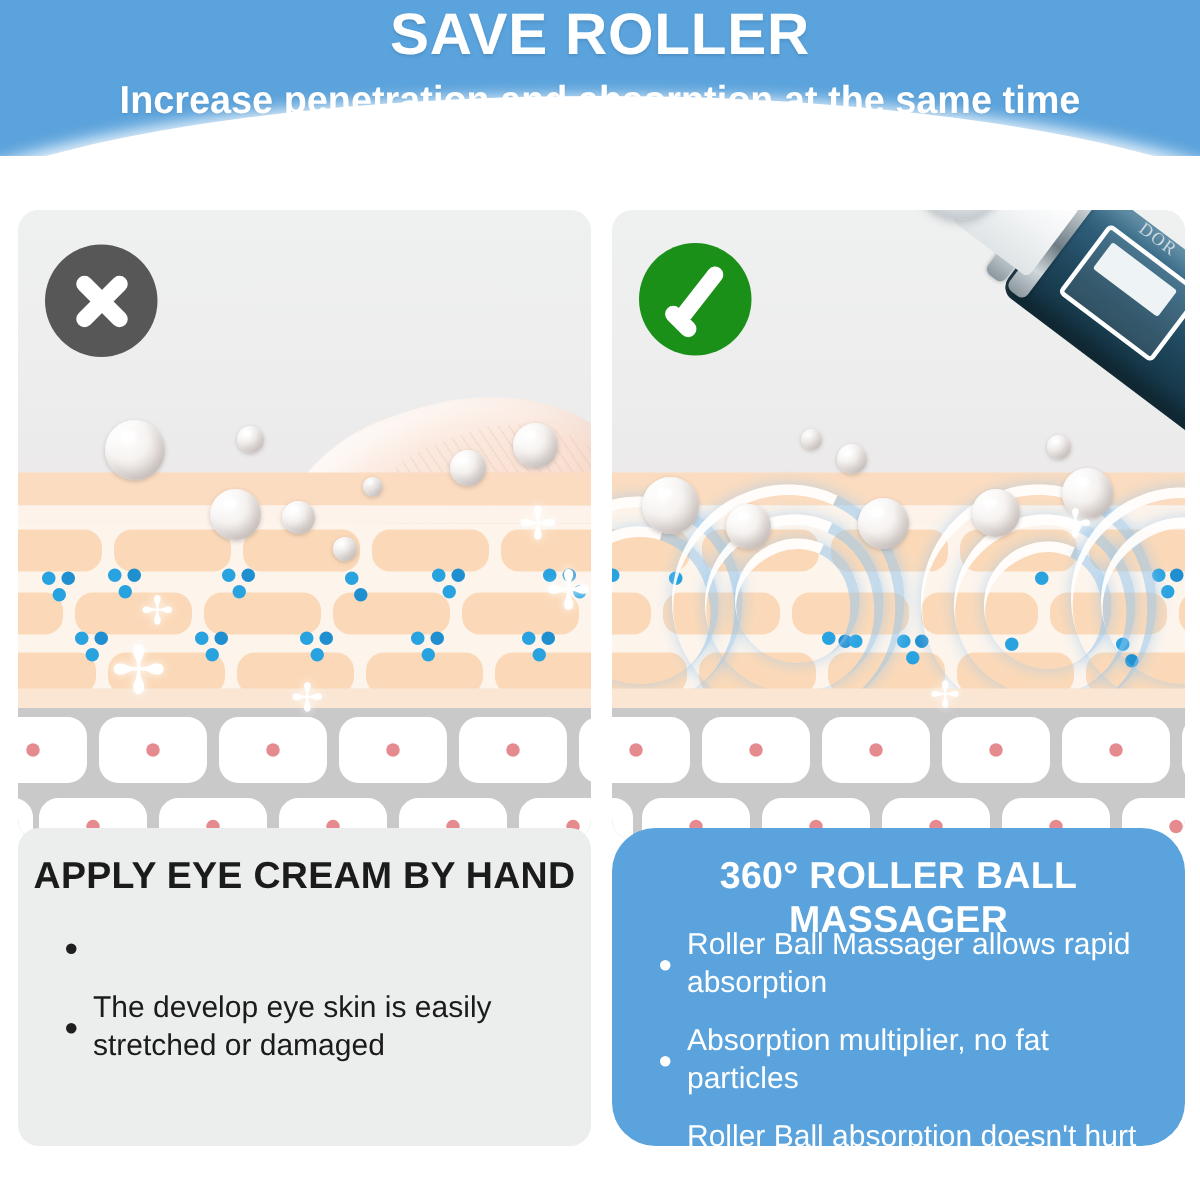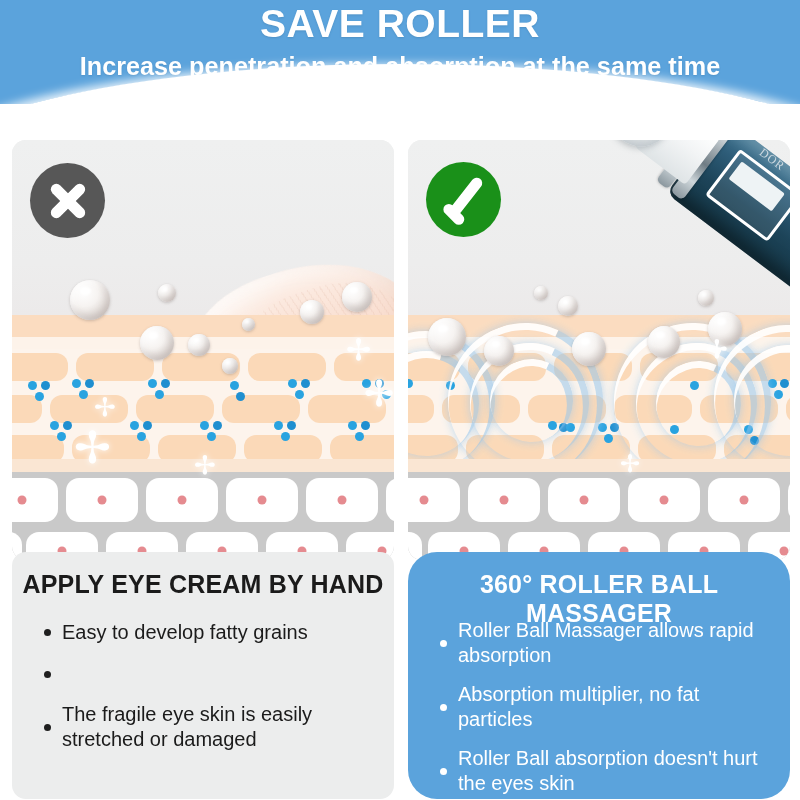--- a/index.html
+++ b/index.html
@@ -117,21 +117,21 @@
     clip-path:ellipse(58% 70% at 30% 40%);}
 
   
   .wave{position:absolute;border:0 solid transparent;border-radius:50%;
     border-top:7px solid rgba(255,255,255,.96);
     border-right:7px solid rgba(147,197,237,.55);
     box-shadow:0 0 10px rgba(150,200,240,.65);
     opacity:.95;}
 
   
-  .card{position:absolute;width:382px;top:552px;height:247px;border-radius:14px;}
+  .card{position:absolute;width:382px;top:552px;height:212px;border-radius:14px;}
   .card-left{left:12px;background:#eceded;}
   .card-right{left:408px;background:#5ba3dc;border-radius:29px;}
   .card h3{margin:0;position:absolute;left:0;top:18px;width:100%;text-align:center;font-size:25px;font-weight:bold;letter-spacing:.2px;}
   .card-left h3{color:#1b1b1b;}
   .card-right h3{color:#ffffff;}
   .bullets{position:absolute;left:26px;top:66px;width:338px;}
   .bullet{position:relative;display:flex;align-items:center;margin-bottom:14px;min-height:28px;}
   .bullet .dot{flex:0 0 auto;width:7px;height:7px;border-radius:50%;margin-right:11px;margin-left:6px;}
   .card-left .bullet .dot{background:#1f1f1f;}
   .card-right .bullet .dot{background:#ffffff;}
@@ -459,28 +459,24 @@
       <span class="c1"></span>
         <span class="c2"></span>
     </div>
   </div>
 
   <div class="card card-left">
     <h3>APPLY EYE CREAM BY HAND</h3>
     <div class="bullets">
       <div class="bullet">
         <span class="dot"></span>
-        <span class="btxt">Easy to develop fatty grains</span>
       </div>
       <div class="bullet">
         <span class="dot"></span>
-      </div>
-      <div class="bullet">
-        <span class="dot"></span>
-        <span class="btxt" style="max-width:300px;">The fragile eye skin is easily stretched or damaged</span>
+        <span class="btxt" style="max-width:300px;">The develop eye skin is easily stretched or damaged</span>
       </div>
     </div>
   </div>
 
   <div class="card card-right">
     <h3>360° ROLLER BALL MASSAGER</h3>
     <div class="bullets">
       <div class="bullet">
         <span class="dot"></span>
         <span class="btxt" style="max-width:300px;">Roller Ball Massager allows rapid absorption</span>

